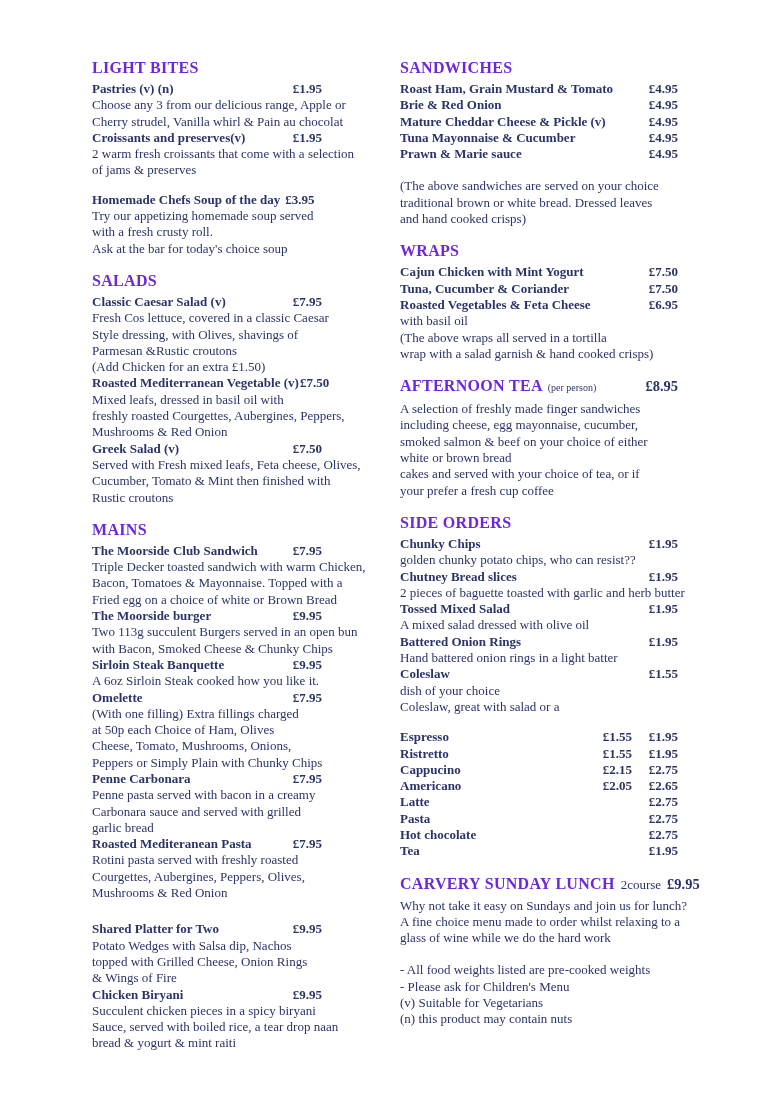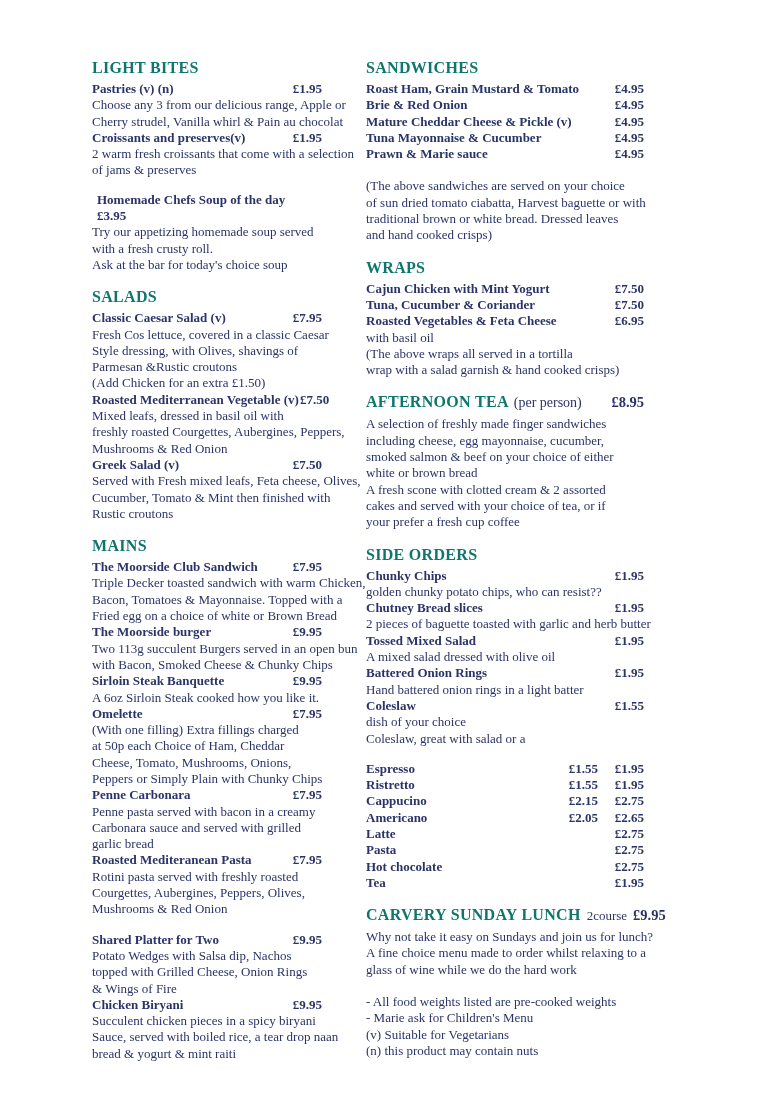--- a/index.html
+++ b/index.html
@@ -18,40 +18,40 @@
     position: relative;
     width: 763px;
     height: 1105px;
     background: #ffffff;
   }
   .col {
     position: absolute;
     top: 58px;
   }
   .col-left  { left: 92px;  width: 272px; }
-  .col-right { left: 366px; width: 278px; }
+  .col-right { left: 400px; width: 278px; }
 
   .sec { margin-top: 14px; }
   .sec:first-child { margin-top: 0; }
 
   .sec-title-row {
     display: flex;
     align-items: baseline;
     line-height: 20px;
     margin-bottom: 3px;
     white-space: nowrap;
   }
   .sec-title {
     font-size: 16px;
     font-weight: bold;
-    color: #0f766e;
+    color: #6d28d9;
     letter-spacing: 0.3px;
   }
   .sec-title-suffix {
-    font-size: 14px;
+    font-size: 10px;
     font-weight: normal;
     margin-left: 5px;
   }
   .sec-title-note {
     font-size: 13px;
     font-weight: normal;
     margin-left: 6px;
     text-align: right;
   }
   .sec-title-price {
@@ -91,22 +91,22 @@
     text-align: right;
     font-weight: bold;
   }
 
   .desc {
     font-size: 13px;
     line-height: 16.3px;
     font-weight: normal;
     white-space: nowrap;
   }
-  .gap-before { margin-top: 13px; flex-direction: column; }
-  .gap-small  { margin-top: 14px; }
+  .gap-before { margin-top: 13px; }
+  .gap-small  { margin-top: 20px; }
   .note-gap   { margin-top: 16px; }
 </style>
 </head>
 <body>
 
 <div class="page">
   <div class="col col-left" id="col-left">
       <div class="sec">
         <div class="sec-title-row">
           <span class="sec-title">LIGHT BITES</span>
@@ -178,21 +178,21 @@
         <div class="item-row">
           <span class="item-name">Sirloin Steak Banquette</span>
           <span class="item-price">£9.95</span>
         </div>
         <div class="desc">A 6oz Sirloin Steak cooked how you like it.</div>
         <div class="item-row">
           <span class="item-name">Omelette</span>
           <span class="item-price">£7.95</span>
         </div>
         <div class="desc">(With one filling) Extra fillings charged</div>
-        <div class="desc">at 50p each Choice of Ham, Cheddar</div>
+        <div class="desc">at 50p each Choice of Ham, Olives</div>
         <div class="desc">Cheese, Tomato, Mushrooms, Onions,</div>
         <div class="desc">Peppers or Simply Plain with Chunky Chips</div>
         <div class="item-row">
           <span class="item-name">Penne Carbonara</span>
           <span class="item-price">£7.95</span>
         </div>
         <div class="desc">Penne pasta served with bacon in a creamy</div>
         <div class="desc">Carbonara sauce and served with grilled</div>
         <div class="desc">garlic bread</div>
         <div class="item-row">
@@ -237,21 +237,20 @@
         </div>
         <div class="item-row">
           <span class="item-name">Tuna Mayonnaise &amp; Cucumber</span>
           <span class="item-price">£4.95</span>
         </div>
         <div class="item-row">
           <span class="item-name">Prawn &amp; Marie sauce</span>
           <span class="item-price">£4.95</span>
         </div>
         <div class="desc note-gap">(The above sandwiches are served on your choice</div>
-        <div class="desc">of sun dried tomato ciabatta, Harvest baguette or with</div>
         <div class="desc">traditional brown or white bread. Dressed leaves</div>
         <div class="desc">and hand cooked crisps)</div>
       </div>
       <div class="sec">
         <div class="sec-title-row">
           <span class="sec-title">WRAPS</span>
         </div>
         <div class="item-row">
           <span class="item-name">Cajun Chicken with Mint Yogurt</span>
           <span class="item-price">£7.50</span>
@@ -271,21 +270,20 @@
       <div class="sec">
         <div class="sec-title-row">
           <span class="sec-title">AFTERNOON TEA</span>
           <span class="sec-title-suffix">(per person)</span>
           <span class="sec-title-price push-right">£8.95</span>
         </div>
         <div class="desc">A selection of freshly made finger sandwiches</div>
         <div class="desc">including cheese, egg mayonnaise, cucumber,</div>
         <div class="desc">smoked salmon &amp; beef on your choice of either</div>
         <div class="desc">white or brown bread</div>
-        <div class="desc">A fresh scone with clotted cream &amp; 2 assorted</div>
         <div class="desc">cakes and served with your choice of tea, or if</div>
         <div class="desc">your prefer a fresh cup coffee</div>
       </div>
       <div class="sec">
         <div class="sec-title-row">
           <span class="sec-title">SIDE ORDERS</span>
         </div>
         <div class="item-row">
           <span class="item-name">Chunky Chips</span>
           <span class="item-price">£1.95</span>
@@ -366,18 +364,18 @@
       <div class="sec">
         <div class="sec-title-row">
           <span class="sec-title">CARVERY SUNDAY LUNCH</span>
           <span class="sec-title-note">2course</span>
           <span class="sec-title-price">£9.95</span>
         </div>
         <div class="desc">Why not take it easy on Sundays and join us for lunch?</div>
         <div class="desc">A fine choice menu made to order whilst relaxing to a</div>
         <div class="desc">glass of wine while we do the hard work</div>
         <div class="desc note-gap">- All food weights listed are pre-cooked weights</div>
-        <div class="desc">- Marie ask for Children's Menu</div>
+        <div class="desc">- Please ask for Children's Menu</div>
         <div class="desc">(v) Suitable for Vegetarians</div>
         <div class="desc">(n) this product may contain nuts</div>
       </div>
     </div>
 </div>
 
 </body></html>

